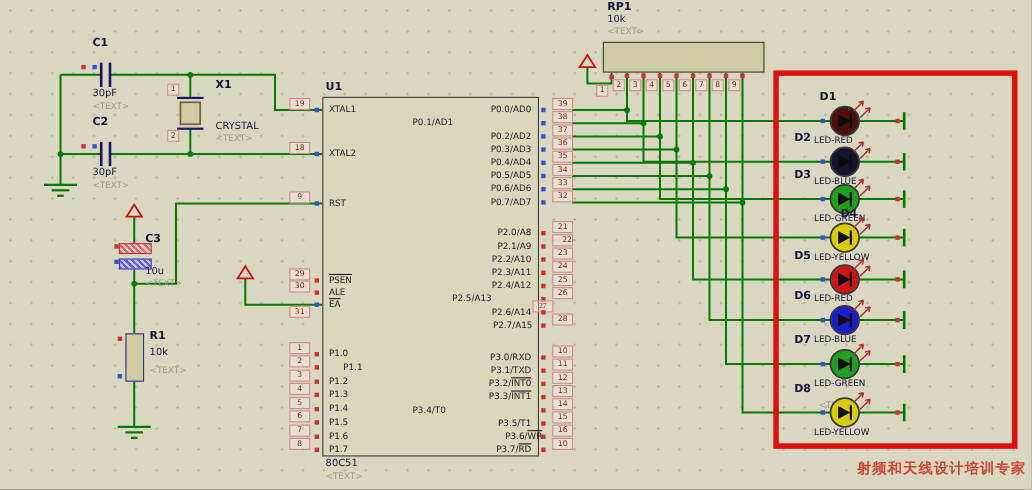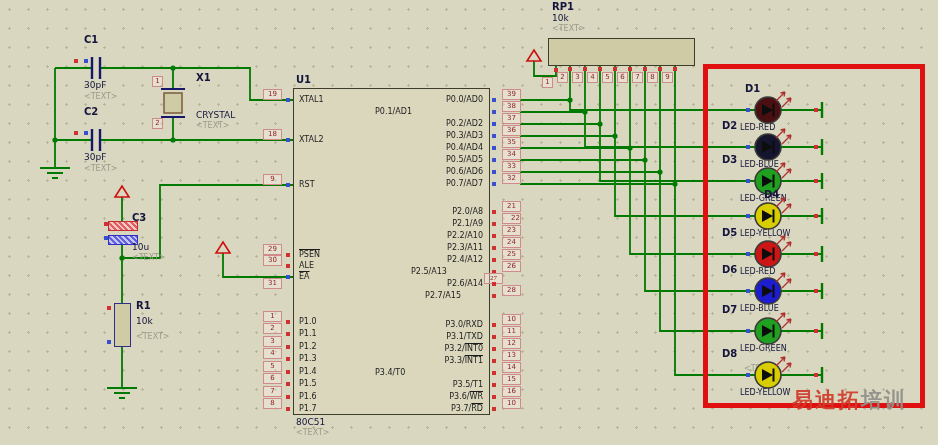--- a/index.html
+++ b/index.html
@@ -196,21 +196,21 @@
       <div class="abs sq r" style="left: 286px; top: 253px;"></div>
       <div class="abs pname" style="left: 299px; top: 261px;">ALE</div>
       <div class="abs pnum" style="left: 263px; top: 255px; width: 17px;">30</div>
       <div class="abs sq r" style="left: 286px; top: 264px;"></div>
       <div class="abs pname" style="left: 299px; top: 272px;"><span class="ovl">EA</span></div>
       <div class="abs pnum" style="left: 263px; top: 266px; width: 17px; margin-top: 12px;">31</div>
       <div class="abs sq b" style="left: 286px; top: 275px;"></div>
       <div class="abs pname" style="left: 299px; top: 317px;">P1.0</div>
       <div class="abs pnum" style="left: 263px; top: 311px; width: 17px;">1</div>
       <div class="abs sq r" style="left: 286px; top: 320px;"></div>
-      <div class="abs pname" style="left: 299px; top: 329px;">P1.1</div>
+      <div class="abs pname" style="left: 312px; top: 329px;">P1.1</div>
       <div class="abs pnum" style="left: 263px; top: 323px; width: 17px;">2</div>
       <div class="abs sq r" style="left: 286px; top: 332px;"></div>
       <div class="abs pname" style="left: 299px; top: 342px;">P1.2</div>
       <div class="abs pnum" style="left: 263px; top: 336px; width: 17px;">3</div>
       <div class="abs sq r" style="left: 286px; top: 345px;"></div>
       <div class="abs pname" style="left: 299px; top: 354px;">P1.3</div>
       <div class="abs pnum" style="left: 263px; top: 348px; width: 17px;">4</div>
       <div class="abs sq r" style="left: 286px; top: 357px;"></div>
       <div class="abs pname" style="left: 299px; top: 367px;">P1.4</div>
       <div class="abs pnum" style="left: 263px; top: 361px; width: 17px;">5</div>
@@ -262,42 +262,42 @@
       <div class="abs sq r" style="left: 492px; top: 246px;"></div>
       <div class="abs pname" style="left: 375px; top: 255px; width: 108px; text-align: right;">P2.4/A12</div>
       <div class="abs pnum" style="left: 502px; top: 249px; width: 17px;">25</div>
       <div class="abs sq r" style="left: 492px; top: 258px;"></div>
       <div class="abs pname" style="left: 375px; top: 267px; width: 108px; text-align: center;">P2.5/A13</div>
       <div class="abs pnum" style="left: 502px; top: 261px; width: 17px;">26</div>
       <div class="abs sq r" style="left: 492px; top: 270px;"></div>
       <div class="abs pname" style="left: 375px; top: 279px; width: 108px; text-align: right;">P2.6/A14</div>
       <div class="abs pnum" style="left: 484px; top: 273px; width: 17px; font-family: Liberation Serif, serif;">27</div>
       <div class="abs sq r" style="left: 492px; top: 282px;"></div>
-      <div class="abs pname" style="left: 353px; top: 291px; width: 108px; text-align: right;">P2.7/A15</div>
+      <div class="abs pname" style="left: 376px; top: 291px; width: 108px; text-align: right;">P2.7/A15</div>
       <div class="abs pnum" style="left: 502px; top: 285px; width: 17px;">28</div>
       <div class="abs sq r" style="left: 492px; top: 294px;"></div>
       <div class="abs pname" style="left: 375px; top: 320px; width: 108px; text-align: right;">P3.0/RXD</div>
       <div class="abs pnum" style="left: 502px; top: 314px; width: 17px;">10</div>
       <div class="abs sq r" style="left: 492px; top: 323px;"></div>
       <div class="abs pname" style="left: 375px; top: 332px; width: 108px; text-align: right;">P3.1/TXD</div>
       <div class="abs pnum" style="left: 502px; top: 326px; width: 17px;">11</div>
       <div class="abs sq r" style="left: 492px; top: 335px;"></div>
       <div class="abs pname" style="left: 375px; top: 344px; width: 108px; text-align: right;"><span>P3.2/</span><span class="ovl">INT0</span></div>
       <div class="abs pnum" style="left: 502px; top: 338px; width: 17px;">12</div>
       <div class="abs sq r" style="left: 492px; top: 347px;"></div>
       <div class="abs pname" style="left: 375px; top: 356px; width: 108px; text-align: right;"><span>P3.3/</span><span class="ovl">INT1</span></div>
       <div class="abs pnum" style="left: 502px; top: 350px; width: 17px;">13</div>
       <div class="abs sq r" style="left: 492px; top: 359px;"></div>
       <div class="abs pname" style="left: 375px; top: 368px; width: 108px; text-align: left;">P3.4/T0</div>
       <div class="abs pnum" style="left: 502px; top: 362px; width: 17px;">14</div>
       <div class="abs sq r" style="left: 492px; top: 371px;"></div>
       <div class="abs pname" style="left: 375px; top: 380px; width: 108px; text-align: right;">P3.5/T1</div>
       <div class="abs pnum" style="left: 502px; top: 374px; width: 17px;">15</div>
       <div class="abs sq r" style="left: 492px; top: 383px;"></div>
-      <div class="abs pname" style="left: 375px; top: 392px; width: 108px; text-align: right;"><span>P3.6/</span><span class="ovl">WR</span></div>
+      <div class="abs pname" style="left: 385px; top: 392px; width: 108px; text-align: right;"><span>P3.6/</span><span class="ovl">WR</span></div>
       <div class="abs pnum" style="left: 502px; top: 386px; width: 17px; text-align: center;">16</div>
       <div class="abs sq r" style="left: 492px; top: 395px;"></div>
       <div class="abs pname" style="left: 375px; top: 404px; width: 108px; text-align: right;"><span>P3.7/</span><span class="ovl">RD</span></div>
       <div class="abs pnum" style="left: 502px; top: 398px; width: 17px;">10</div>
       <div class="abs sq r" style="left: 492px; top: 407px;"></div>
       <div class="abs pnum" style="left: 542px; top: 77px; width: 9px;">1</div>
       <div class="abs sq r" style="left: 554px; top: 68px;"></div>
       <div class="abs pnum" style="left: 557px; top: 72px; width: 9px;">2</div>
       <div class="abs sq r" style="left: 568px; top: 67px;"></div>
       <div class="abs pnum" style="left: 572px; top: 72px; width: 9px;">3</div>
@@ -403,17 +403,15 @@
         <polygon points="20,17 20,29 31,23" fill="#0d0d0d"></polygon>
         <line x1="31.5" y1="16.5" x2="31.5" y2="29.5" stroke="#0d0d0d" stroke-width="2"></line>
         <path d="M34 14 L43 5 M43 5 L38.5 6 M43 5 L42 9.5 M40 20 L49 11 M49 11 L44.5 12 M49 11 L48 15.5" stroke="#b03030" stroke-width="1.3" fill="none"></path>
       </svg>
       <div class="abs sq b" style="left: 746px; top: 373px;"></div>
       <div class="abs sq r" style="left: 814px; top: 373px;"></div>
     </div>
 
   <div id="redbox" class="abs" style="left:703px;top:64px;width:222px;height:344px"></div>
 
-  <div class="abs wm1" style="left:792px;top:386px">
-    <span class="wm-red">易迪拓</span><span class="wm-gray">培训</span>
-  </div>
+  <div class="abs wm2" style="left:779px;top:417px">射频和天线设计培训专家</div>
 
 </div>
 
 </body></html>

